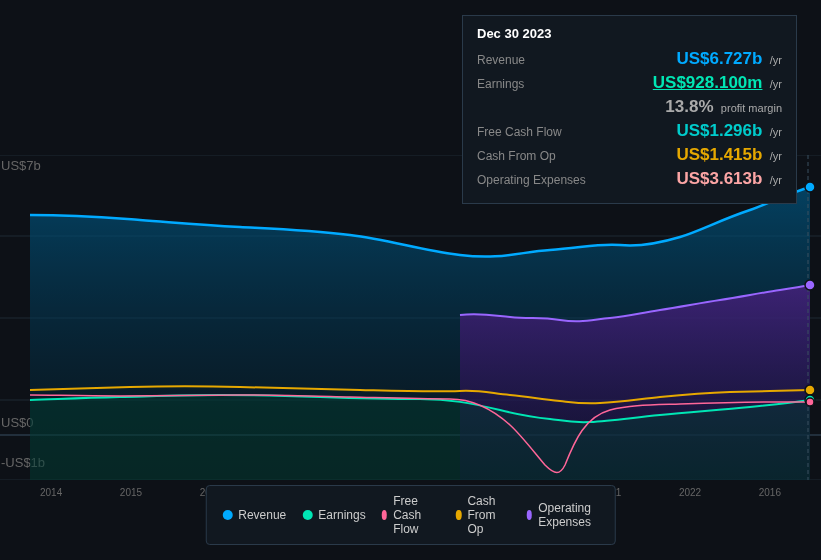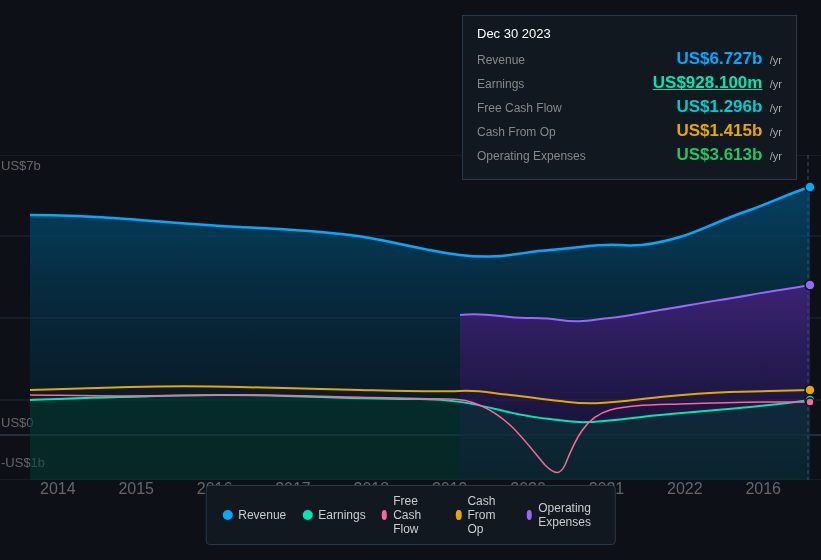--- a/index.html
+++ b/index.html
@@ -27,21 +27,21 @@
       background: #111820;
       border: 1px solid #2a3a4a;
       padding: 10px 14px;
       width: 335px;
       z-index: 10;
     }
 
     .tooltip-date {
       color: #ffffff;
       font-size: 13px;
-      font-weight: normal;
+      font-weight: bold;
       margin-bottom: 8px;
     }
 
     .tooltip-row {
       display: flex;
       justify-content: space-between;
       align-items: baseline;
       margin-bottom: 4px;
       font-size: 12px;
     }
@@ -59,21 +59,21 @@
     .tooltip-sub {
       font-size: 11px;
       color: #aaa;
       margin-left: 4px;
     }
 
     .color-blue { color: #00aaff; }
     .color-green { color: #00e6b4; text-decoration: underline; }
     .color-teal { color: #00cccc; }
     .color-orange { color: #e6a800; }
-    .color-purple { color: #22c55e; }
+    .color-purple { color: #fca5a5; }
 
     
     .y-label {
       position: absolute;
       left: 1px;
       font-size: 13px;
       color: #666;
     }
 
     
@@ -109,21 +109,21 @@
       cursor: pointer;
     }
 
     .legend-dot {
       width: 10px;
       height: 10px;
       border-radius: 50%;
     }
 
     .x-label {
-      font-size: 16px;
+      font-size: 10px;
       color: #666;
     }
   </style>
 </head>
 <body>
 
 <div class="chart-container">
 
   <div class="tooltip-box">
     <div class="tooltip-date">Dec 30 2023</div>
@@ -137,20 +137,27 @@
     </div>
 
     <div class="tooltip-row">
       <span class="tooltip-label">Earnings</span>
       <span>
         <span class="tooltip-value color-green">US$928.100m</span>
         <span class="tooltip-sub">/yr</span>
       </span>
     </div>
 
+    <div class="tooltip-row">
+      <span class="tooltip-label"></span>
+      <span>
+        <span class="tooltip-value" style="color:#aaa;">13.8%</span>
+        <span class="tooltip-sub">profit margin</span>
+      </span>
+    </div>
 
     <div class="tooltip-row">
       <span class="tooltip-label">Free Cash Flow</span>
       <span>
         <span class="tooltip-value color-teal">US$1.296b</span>
         <span class="tooltip-sub">/yr</span>
       </span>
     </div>
 
     <div class="tooltip-row">

